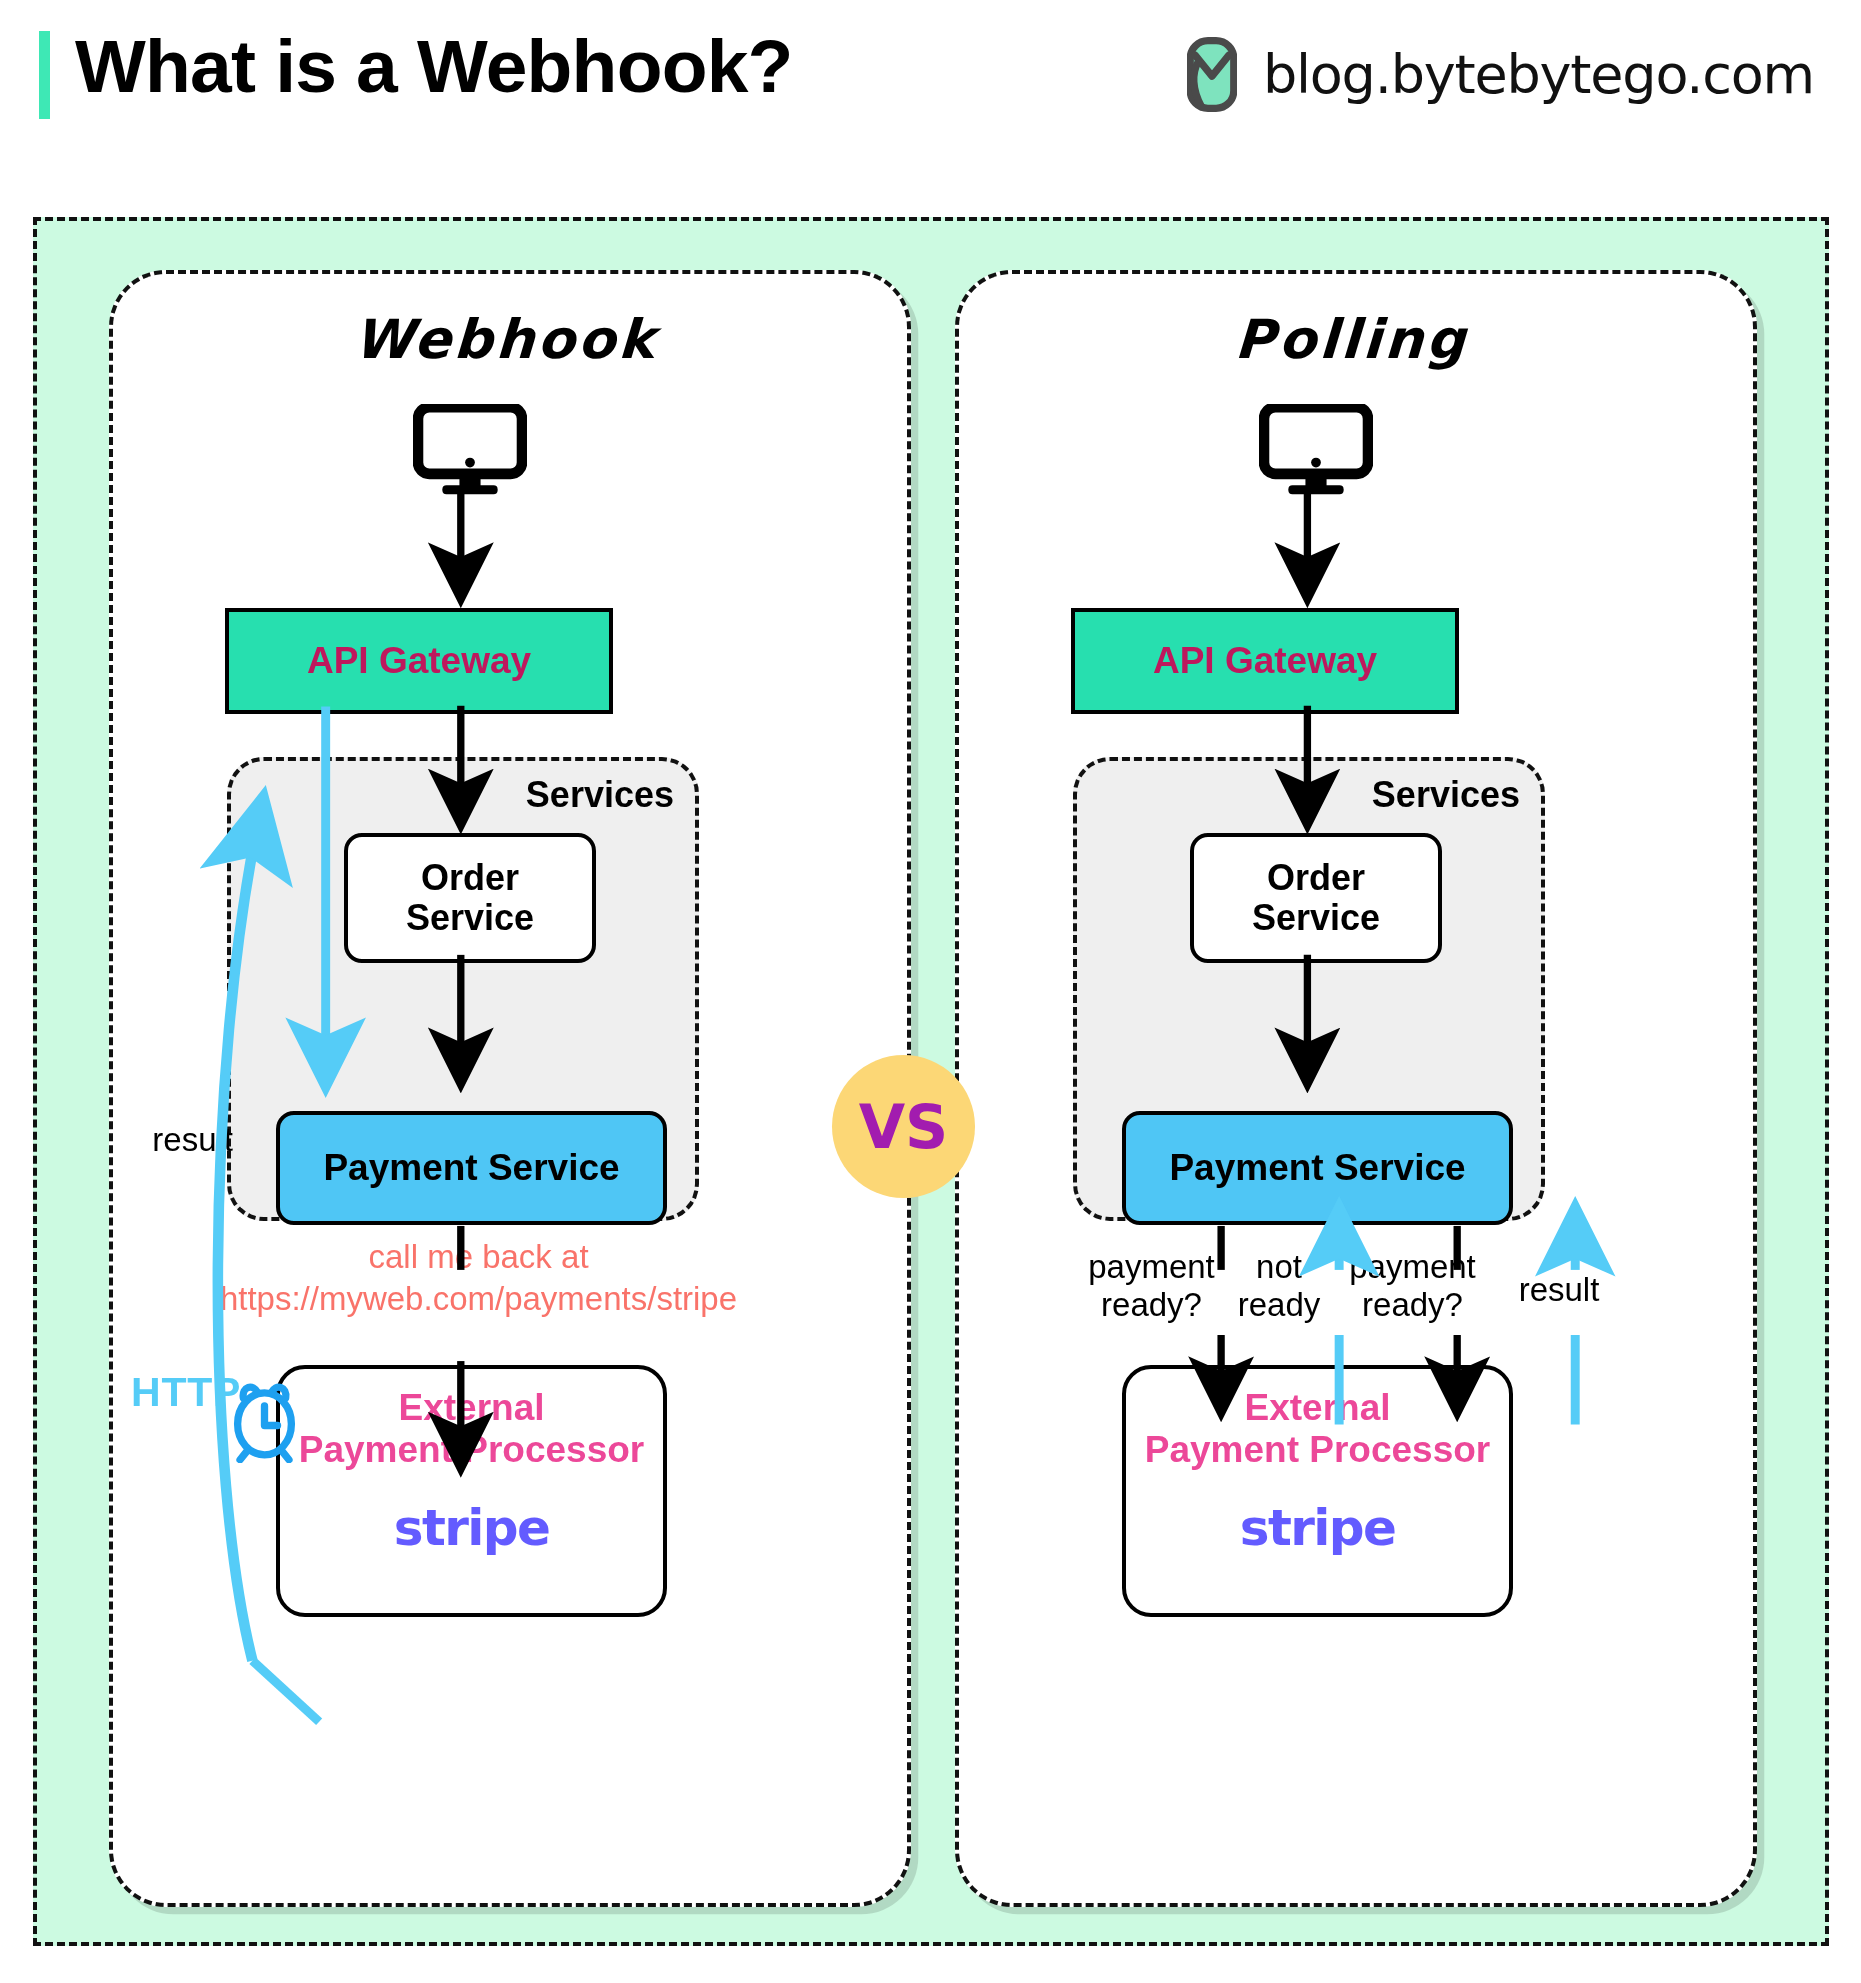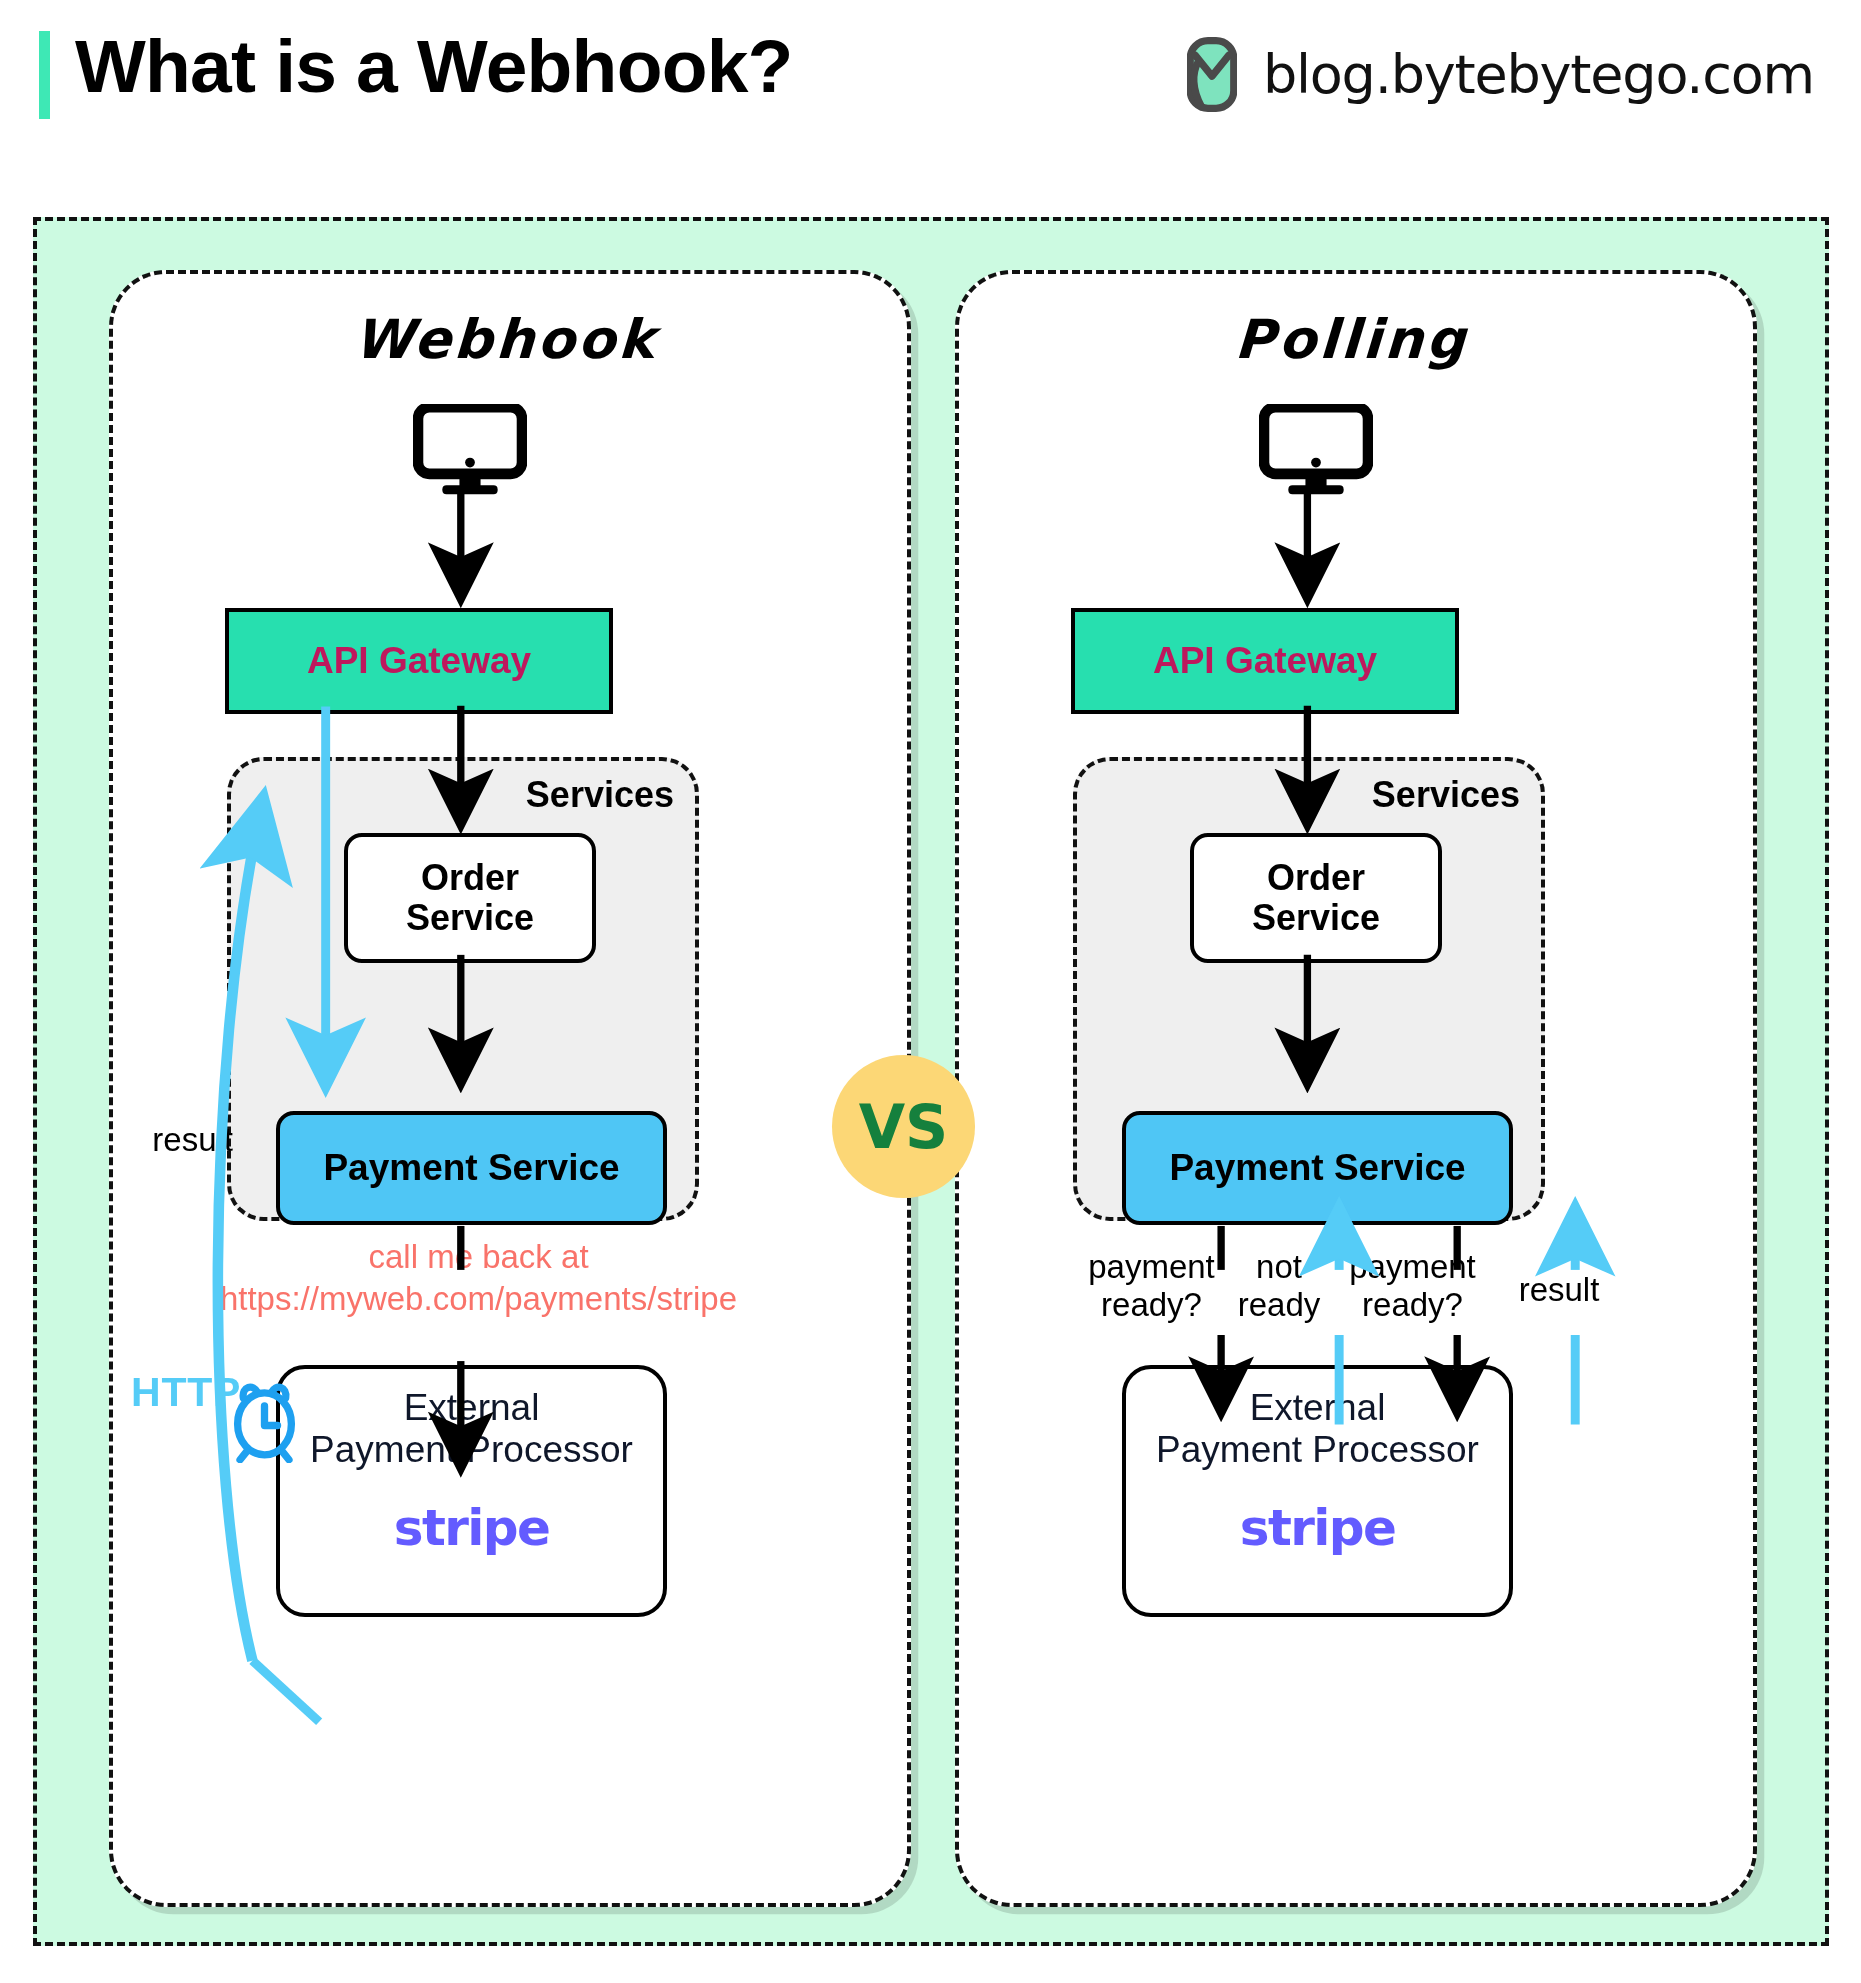--- a/index.html
+++ b/index.html
@@ -72,42 +72,42 @@
     border:4.1px solid #000;border-radius:18px;box-sizing:border-box;
     display:flex;align-items:center;justify-content:center;
     font-size:37px;font-weight:bold;color:#000;margin-top:23px;
   }
   .epp{
     position:absolute;width:391px;height:252px;background:#fff;
     border:4.1px solid #000;border-radius:29px;box-sizing:border-box;
     display:flex;flex-direction:column;align-items:center;
     padding-top:18px;
   }
-  .epp-line{font-size:37px;font-weight:normal;color:#0f172a;line-height:1.14;text-align:center;white-space:nowrap;}
+  .epp-line{font-size:37px;font-weight:bold;color:#ec4899;line-height:1.14;text-align:center;white-space:nowrap;}
   .stripe{
     margin-top:28px;font-size:50px;font-weight:bold;color:#635BFF;
     font-family:"DejaVu Sans",sans-serif;letter-spacing:-1.6px;
   }
 
   
   .callback-text{
     position:absolute;text-align:center;color:#F9736A;
     font-size:33px;line-height:1.28;white-space:nowrap;
   }
   .small-label{position:absolute;font-size:33px;color:#000;line-height:1.16;text-align:center;white-space:nowrap;}
   .http-label{
     position:absolute;font-size:41px;font-weight:bold;color:#55CCF7;
     letter-spacing:0.8px;
   }
 
   
   #vs-badge{
     position:absolute;left:832px;top:1055px;width:143px;height:143px;border-radius:50%;
     background:#FCD776;display:flex;align-items:center;justify-content:center;
-    font-size:60px;font-weight:600;color:#15803d;
+    font-size:60px;font-weight:600;color:#a21caf;
     font-family:"DejaVu Sans",sans-serif;z-index:40;
   }
 
   
   #edges{position:absolute;left:0;top:0;width:1861px;height:1983px;pointer-events:none;z-index:20;}
   .clock{position:absolute;width:75px;height:88px;z-index:25;}
 </style>
 </head>
 <body>
 

